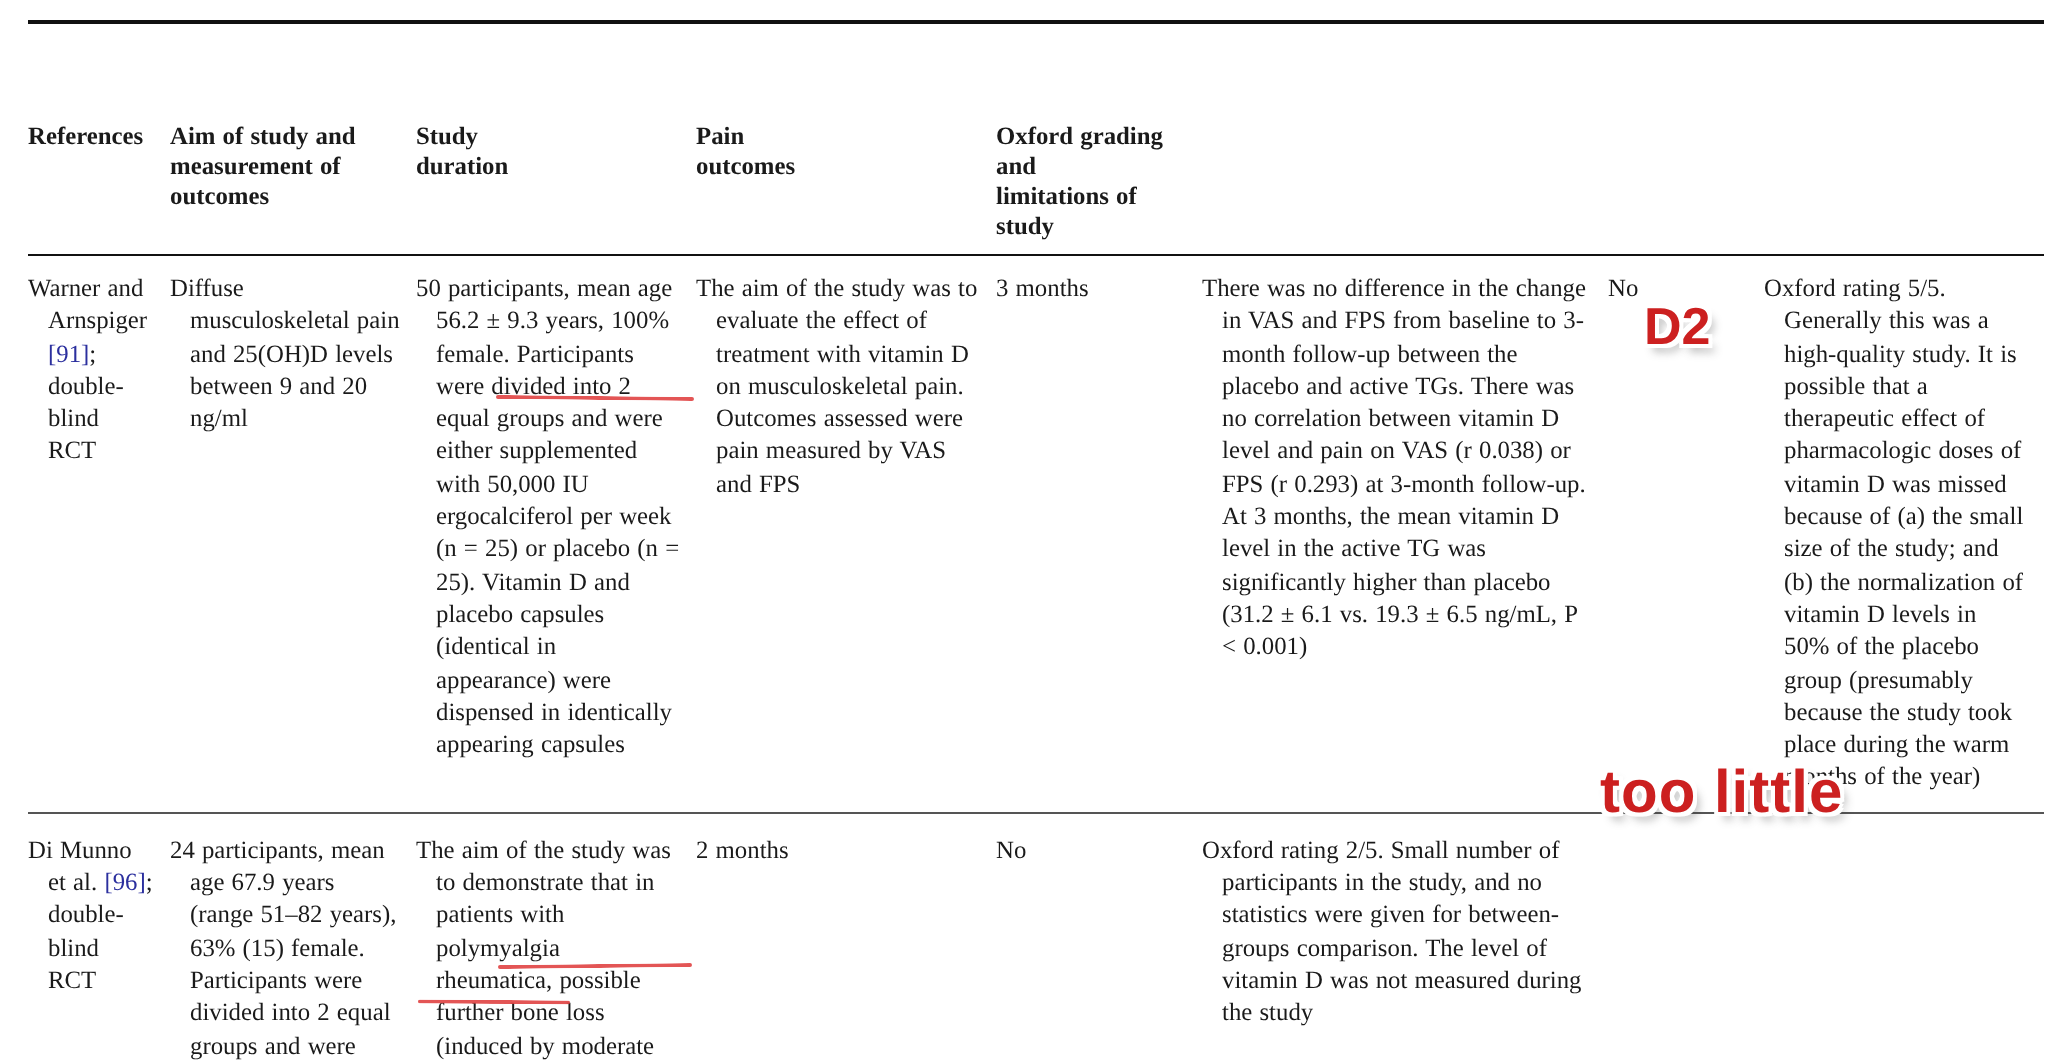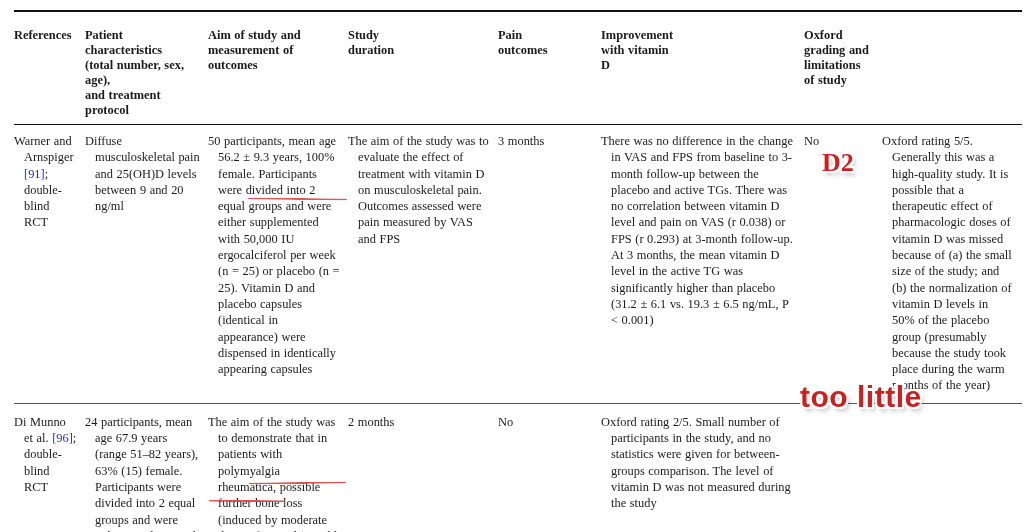--- a/index.html
+++ b/index.html
@@ -31,39 +31,40 @@
     padding-left:10px;
     text-indent:-10px;
     word-spacing:.5px;
   }
   .hdr .cell{
     font-weight:bold;
     white-space:pre-line;
     line-height:15px;
     padding-left:0;
     text-indent:0;
-    padding-top:16px;
+    padding-top:5px;
     padding-bottom:6px;
+    margin-top:44px;
   }
   .row1{padding-top:8px;padding-bottom:9px;}
   .row2{padding-top:10px;}
   .ref-link{color:var(--reflink);text-decoration:none;cursor:pointer;}
 
   .stamp{
     position:absolute;
     font-family:"Liberation Sans", sans-serif;
     font-weight:bold;
     color:var(--stamp);
     text-shadow:
       -2px -2px 0 #fff, 2px -2px 0 #fff, -2px 2px 0 #fff, 2px 2px 0 #fff,
       0 -2px 0 #fff, 0 2px 0 #fff, -2px 0 0 #fff, 2px 0 0 #fff,
       3px 4px 4px rgba(60,60,60,.35);
     white-space:nowrap;
   }
-  .stamp-d2{left:822px;top:148px;font-size:26px;font-family:Liberation Serif, serif;}
+  .stamp-d2{left:822px;top:148px;font-size:26px;}
   .stamp-too-little{left:800px;top:380px;font-size:30px;letter-spacing:.5px;}
 
   .red-underline{
     position:absolute;
     height:0;
     border-top:2.5px solid var(--underline);
     border-radius:2px;
     opacity:.9;
   }
   .ul-1{left:248px;top:198px;width:99px;transform:rotate(.6deg);}
@@ -73,34 +74,27 @@
 </head>
 <body>
 
 <div class="page">
 
 
   <hr class="rule-thick">
 
   <div class="grid hdr">
     <div class="cell">References</div>
-    <div class="cell">Patient characteristics
-(total number, sex,
-age),
-and treatment protocol</div>
     <div class="cell">Aim of study and
 measurement of
 outcomes</div>
     <div class="cell">Study
 duration</div>
     <div class="cell">Pain
 outcomes</div>
-    <div class="cell">Improvement
-with vitamin
-D</div>
     <div class="cell">Oxford grading and
 limitations of study</div>
   </div>
 
   <hr class="rule-mid">
 
   <div class="grid row1">
     <div class="cell"><span>Warner and Arnspiger </span><a class="ref-link">[91]</a><span>; double-blind RCT</span></div>
     <div class="cell">Diffuse musculoskeletal pain and 25(OH)D levels between 9 and 20 ng/ml</div>
     <div class="cell">50 participants, mean age 56.2 ± 9.3 years, 100% female. Participants were divided into 2 equal groups and were either supplemented with 50,000 IU ergocalciferol per week (n = 25) or placebo (n = 25). Vitamin D and placebo capsules (identical in appearance) were dispensed in identically appearing capsules</div>

